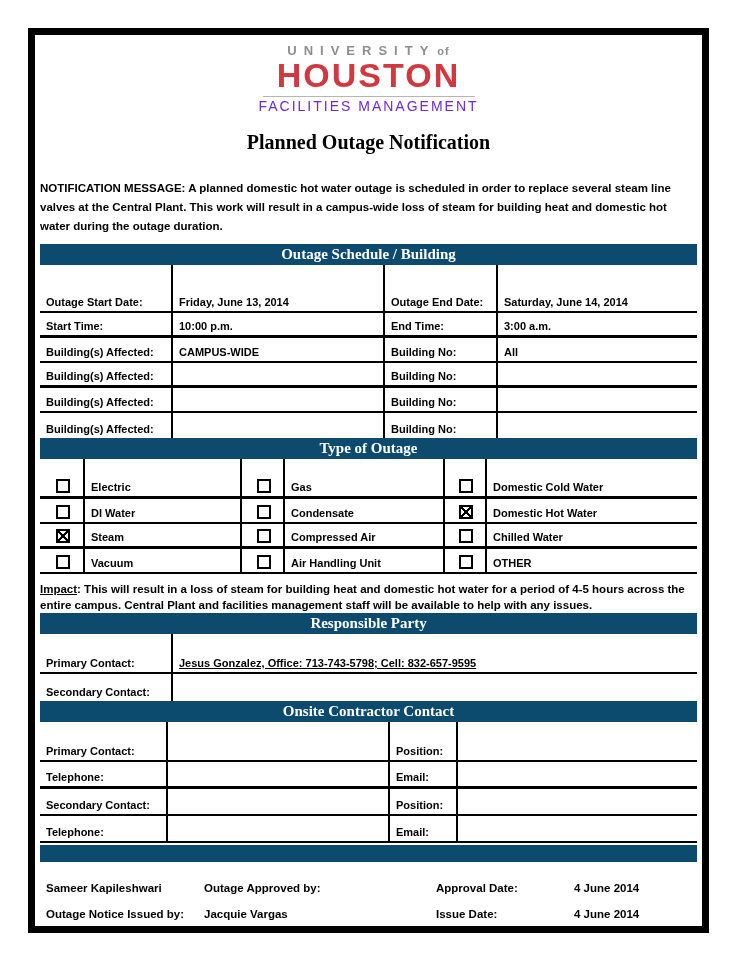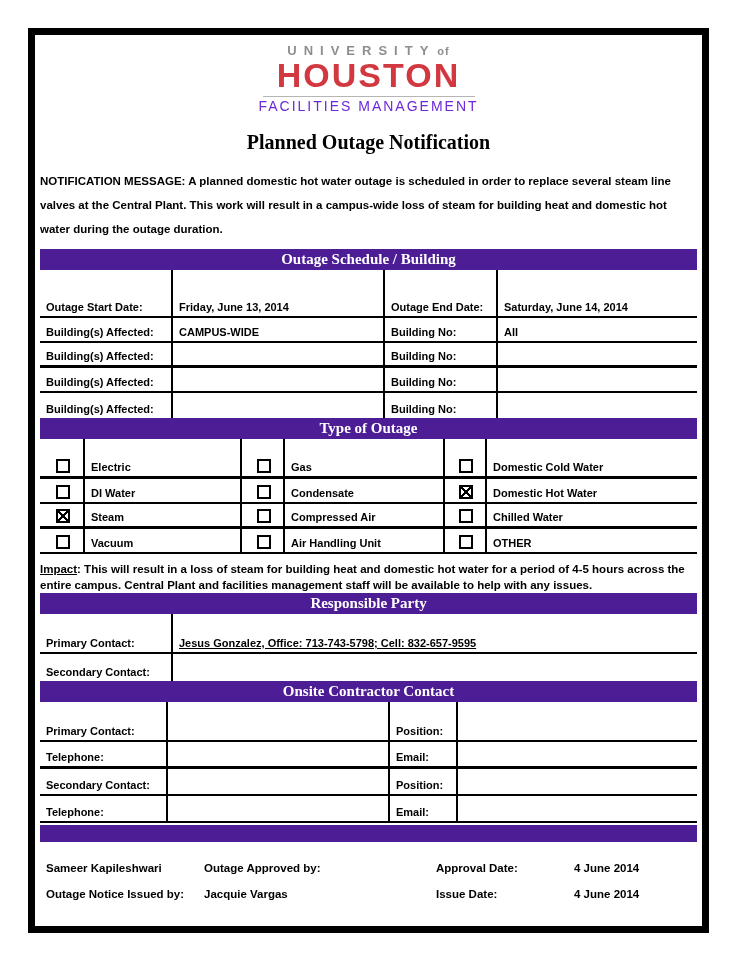--- a/index.html
+++ b/index.html
@@ -11,26 +11,26 @@
   }
   
   .logo { text-align:center; margin-top:8px; }
   .logo-top { font-size:13px; font-weight:bold; letter-spacing:7px; color:#8e8e8e; }
   .logo-top .of { font-size:11px; letter-spacing:1px; margin-left:2px; }
   .logo-houston { font-size:34px; font-weight:bold; letter-spacing:2px; color:#d23840; line-height:1.05; }
   .logo-rule { width:212px; height:1px; background:#b5b5b5; margin:2px auto 1px; }
   .logo-sub { font-size:14px; color:#6d28d9; letter-spacing:2px; }
   
   .title { font-family:"Liberation Serif", serif; font-size:20px; font-weight:bold; text-align:center; margin-top:17px; color:#000; }
-  .notif { font-size:11.5px; font-weight:bold; line-height:24px; margin-top:15px; color:#000; }
+  .notif { font-size:11.5px; font-weight:bold; line-height:19px; margin-top:25px; color:#000; }
   .impact { font-size:11.5px; font-weight:bold; line-height:16px; margin-top:7px; color:#000; }
   .impact .u { text-decoration:underline; }
   
   .bar {
-    height:21px; background:#4c1d95; color:#fff; margin-top:8px;
+    height:21px; background:#0c4a6e; color:#fff; margin-top:8px;
     display:flex; align-items:center; justify-content:center;
     font-family:"Liberation Serif", serif; font-size:15px; font-weight:bold;
   }
   .bar.tight { margin-top:0; }
   .bar.solid { height:17px; margin-top:2px; }
   
   .trow { display:grid; }
   .trow .cell { display:flex; align-items:flex-end; padding:0 4px 3px 6px; font-size:11px; font-weight:bold; color:#000; overflow:hidden; white-space:nowrap; }
   .bb2 { border-bottom:2px solid #000; }
   .bb3 { border-bottom:3px solid #000; }
@@ -78,20 +78,26 @@
     <p class="notif"><span>NOTIFICATION MESSAGE:</span><span> A planned domestic hot water outage is scheduled in order to replace several steam line valves at the Central Plant.  This work will result in a campus-wide loss of steam for building heat and domestic hot water during the outage duration.</span></p>
 
     <div class="bar">Outage Schedule / Building</div>
     <div class="schedule">
       <div class="trow h34 bb2">
         <div class="cell br">Outage Start Date:</div>
         <div class="cell br">Friday, June 13, 2014</div>
         <div class="cell br">Outage End Date:</div>
         <div class="cell">Saturday, June 14, 2014</div>
       </div>
+      <div class="trow h26 bb3">
+        <div class="cell br">Start Time:</div>
+        <div class="cell br">10:00 p.m.</div>
+        <div class="cell br">End Time:</div>
+        <div class="cell">3:00 a.m.</div>
+      </div>
       <div class="trow h26 bb2">
         <div class="cell br">Building(s) Affected:</div>
         <div class="cell br">CAMPUS-WIDE</div>
         <div class="cell br">Building No:</div>
         <div class="cell">All</div>
       </div>
       <div class="trow h26 bb3">
         <div class="cell br">Building(s) Affected:</div>
         <div class="cell br"></div>
         <div class="cell br">Building No:</div>

